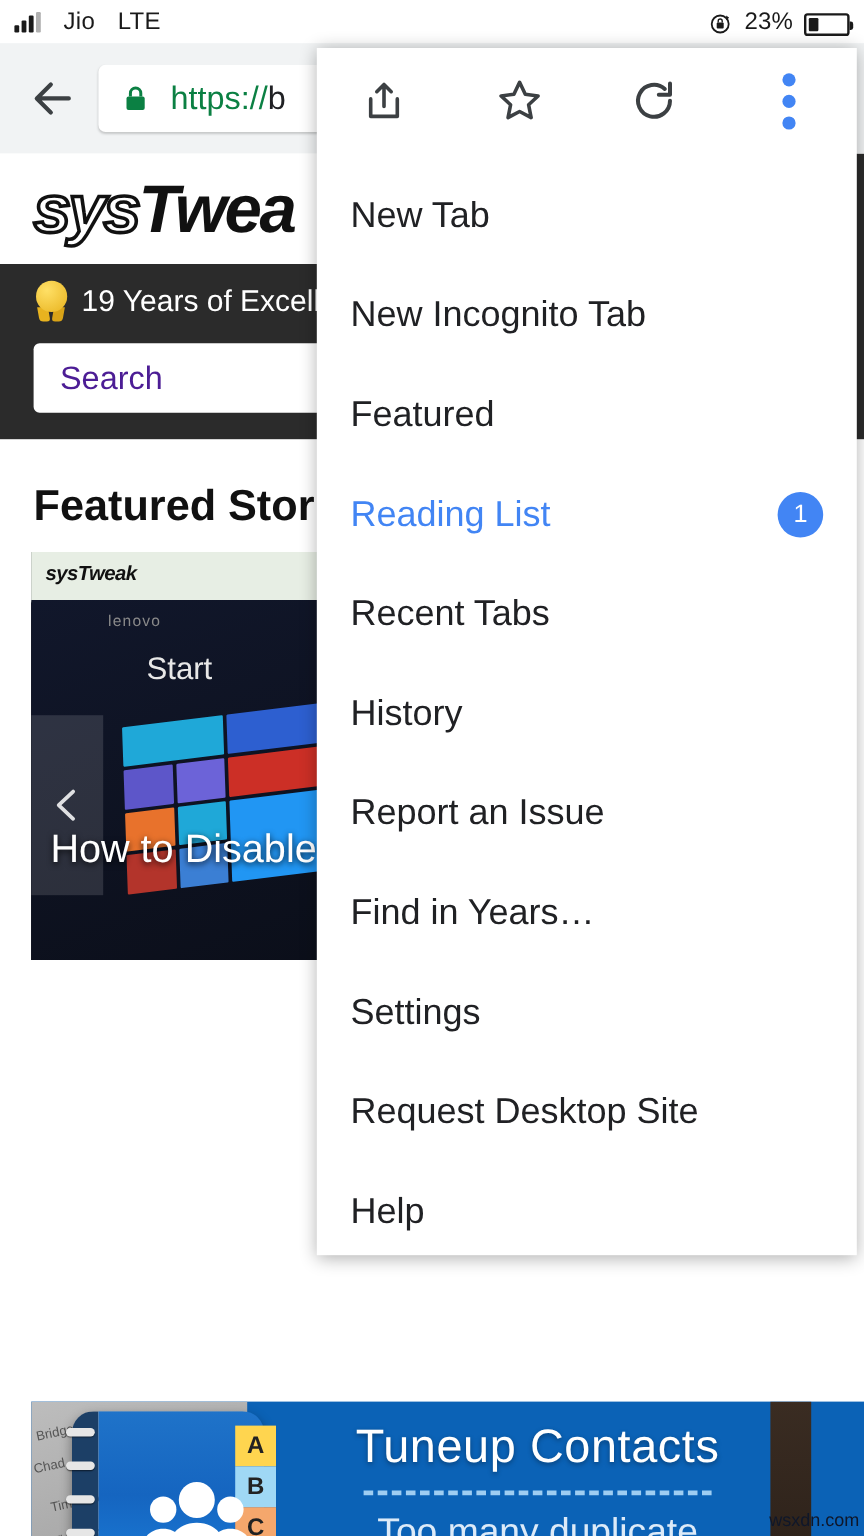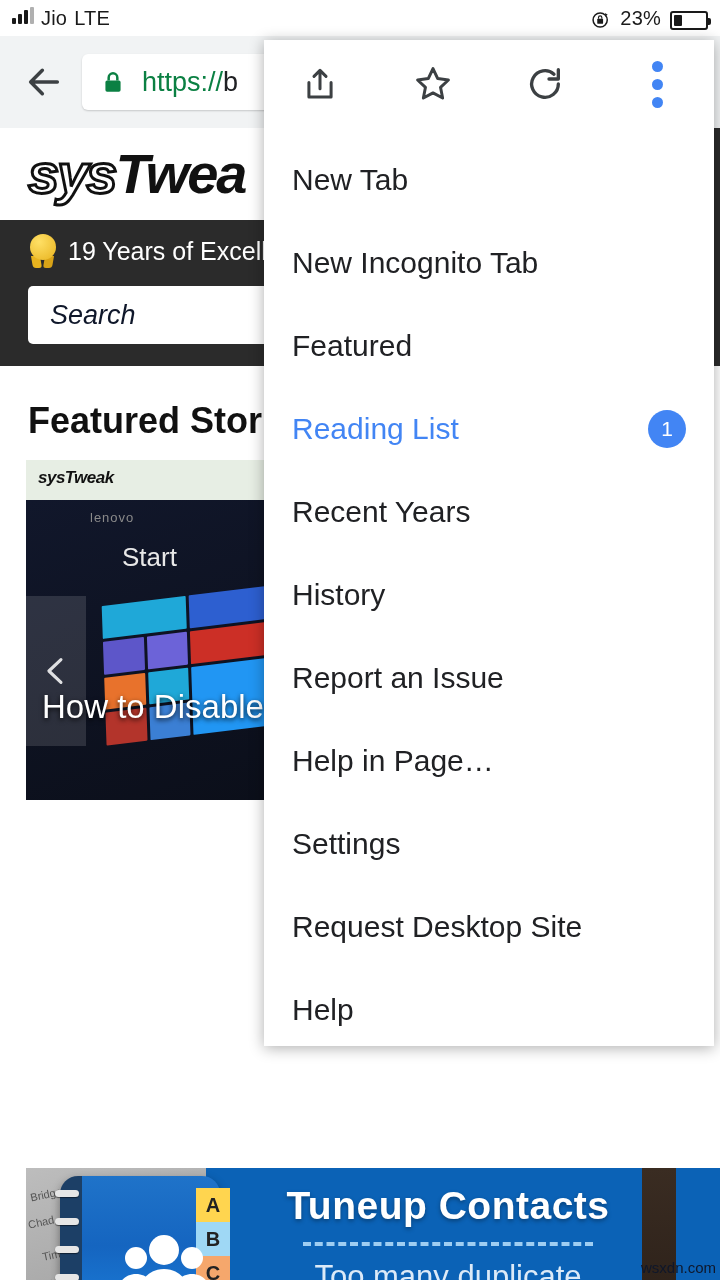--- a/index.html
+++ b/index.html
@@ -4,21 +4,21 @@
 <style>
   * { margin:0; padding:0; box-sizing:border-box; }
   html,body { width:720px; height:1280px; overflow:hidden; background:#fff;
               font-family:"Liberation Sans", sans-serif; }
   #screen { position:relative; width:720px; height:1280px; overflow:hidden; background:#fff; }
 
   
   #status-bar { position:absolute; left:0; top:0; width:720px; height:36px;
                 background:#ffffff; color:#1a1a1a; display:flex; align-items:center;
                 padding:0 12px; font-size:20px; }
-  .sb-left { display:flex; align-items:flex-start; gap:7px; }
+  .sb-left { display:flex; align-items:center; gap:19px; }
   .sb-right { margin-left:auto; display:flex; align-items:flex-end; gap:9px; }
   .signal { display:flex; align-items:flex-end; gap:2px; height:17px; }
   .signal i { display:block; width:4px; background:#1a1a1a; border-radius:1px; }
   .signal i:nth-child(1){height:6px;} .signal i:nth-child(2){height:10px;}
   .signal i:nth-child(3){height:14px;} .signal i:nth-child(4){height:17px;background:#b0b0b0;}
   .sb-text { font-size:20px; letter-spacing:.2px; }
   .rotlock { width:20px;height:20px; }
   .battery { position:relative; width:38px; height:19px; border:2px solid #1a1a1a;
              border-radius:3px; }
   .battery::after { content:""; position:absolute; right:-5px; top:5px; width:3px;
@@ -50,21 +50,21 @@
   #excellence { display:flex; align-items:center; gap:10px; padding-left:28px;
                 color:#ffffff; font-size:25px; }
   .medal { width:30px; height:34px; position:relative; flex:none; }
   .medal .disc { position:absolute; left:2px; top:0; width:26px; height:26px;
                  border-radius:50%; background:radial-gradient(circle at 35% 30%, #ffe066, #e8b31f); }
   .medal .r1,.medal .r2 { position:absolute; bottom:0; width:9px; height:12px; }
   .medal .r1 { left:4px; background:#e8b31f; transform:skewX(10deg); border-radius:0 0 3px 3px;}
   .medal .r2 { left:16px; background:#d9a317; transform:skewX(-10deg); border-radius:0 0 3px 3px;}
   #search-box { margin:18px 28px 0 28px; height:58px; background:#fff; border-radius:5px;
                 display:flex; align-items:center; padding:0 22px; }
-  #search-box .ph { color:#0f172a; font-size:27px;font-style:italic; }
+  #search-box .ph { color:#4c1d95; font-size:27px; }
 
   #featured-title { padding:34px 0 18px 28px; font-size:36px; font-weight:bold; color:#111;
                     white-space:nowrap; }
 
   
   #story-card { position:relative; margin:0 0 0 26px; width:470px; height:340px;
                 overflow:hidden; background:#0a0c18; }
   .card-photo { position:absolute; inset:0;
      background:
        linear-gradient(180deg,#cfd8cf 0 12%, #0a0c18 12% 100%);
@@ -101,21 +101,21 @@
   .ad-book { position:absolute; left:10px; top:0; width:160px; height:175px; border-radius:18px;
              background:linear-gradient(180deg,#1f73c9 0%,#1565c0 40%,#1e88e5 100%);
              border-left:22px solid #1c3f66; box-shadow:0 4px 10px rgba(0,0,0,.4); }
   .ad-book .ring { position:absolute; left:-27px; width:24px; height:7px; background:#e6e6e6;
                    border-radius:4px; box-shadow:0 1px 1px rgba(0,0,0,.5); }
   .ad-tabs { position:absolute; right:-10px; top:12px; width:34px; }
   .ad-tabs div { height:34px; font-size:20px; font-weight:bold; color:#222;
                  display:flex; align-items:center; justify-content:center; }
   .ad-people { position:absolute; left:34px; top:56px; width:96px; height:62px; }
   .ad-copy { position:absolute; left:210px; top:16px; right:60px; text-align:center; color:#fff; }
-  .ad-title { font-size:39px; font-weight:bold; letter-spacing:.5px;
+  .ad-title { font-size:39px; font-weight:normal; letter-spacing:.5px;
               text-shadow:0 2px 4px rgba(0,0,0,.35); }
   .ad-divider { margin:14px auto 12px auto; width:290px; border-top:4px dashed #9ecdf2; }
   .ad-sub { font-size:31px; line-height:1.25; color:#dceaf8; }
   .ad-phone { position:absolute; right:44px; top:0; width:34px; height:240px;
               background:linear-gradient(180deg,#3a2c22,#221913); }
 
   .page-scrollbar { position:absolute; right:0; top:0; width:8px; height:230px;
                     background:#2b2b2b; }
 
   .wsxdn { position:absolute; right:4px; bottom:4px; font-size:15px; color:#0f172a; }
@@ -332,30 +332,30 @@
         <span class="lbl">New Incognito Tab</span>
       </div>
       <div class="menu-item">
         <span class="lbl">Featured</span>
       </div>
       <div class="menu-item accent">
         <span class="lbl">Reading List</span>
         <span class="badge">1</span>
       </div>
       <div class="menu-item">
-        <span class="lbl">Recent Years</span>
+        <span class="lbl">Recent Tabs</span>
       </div>
       <div class="menu-item">
         <span class="lbl">History</span>
       </div>
       <div class="menu-item">
         <span class="lbl">Report an Issue</span>
       </div>
       <div class="menu-item">
-        <span class="lbl">Help in Page…</span>
+        <span class="lbl">Find in Years…</span>
       </div>
       <div class="menu-item">
         <span class="lbl">Settings</span>
       </div>
       <div class="menu-item">
         <span class="lbl">Request Desktop Site</span>
       </div>
       <div class="menu-item">
         <span class="lbl">Help</span>
       </div>

